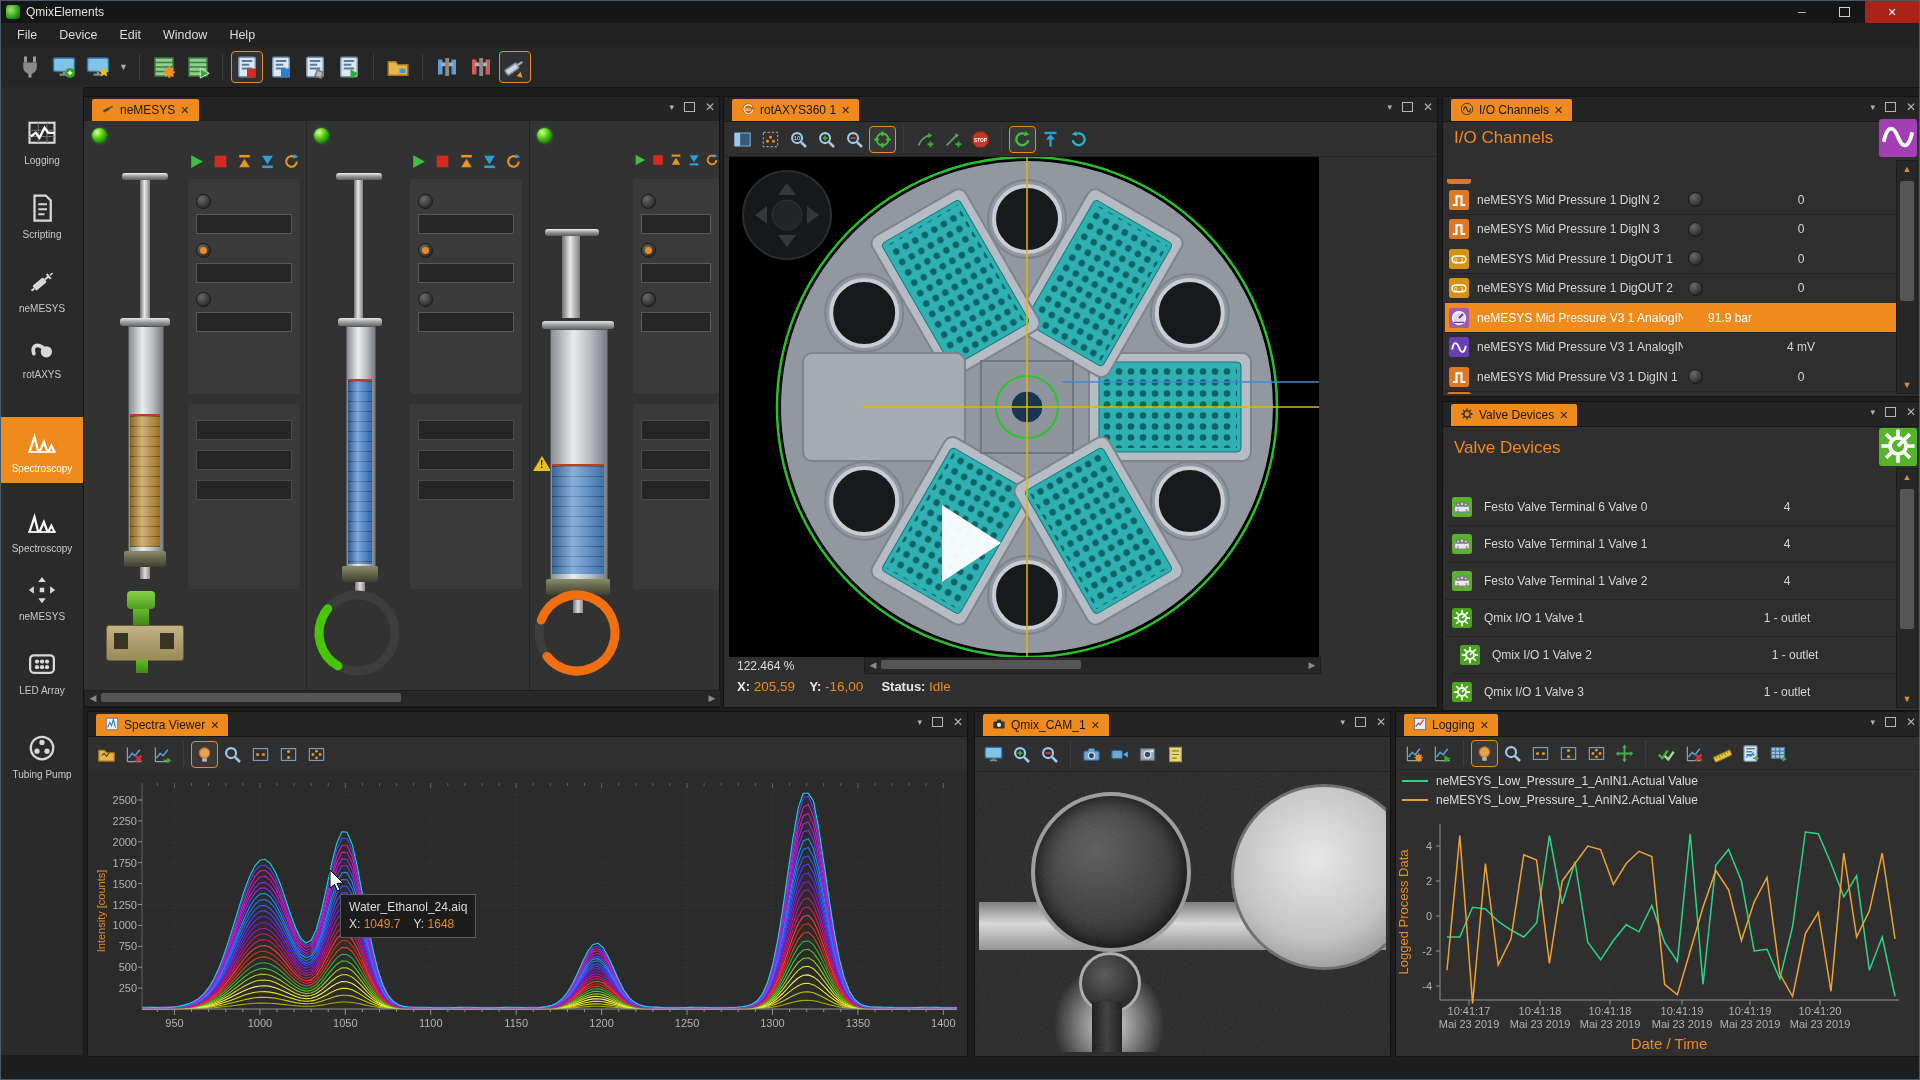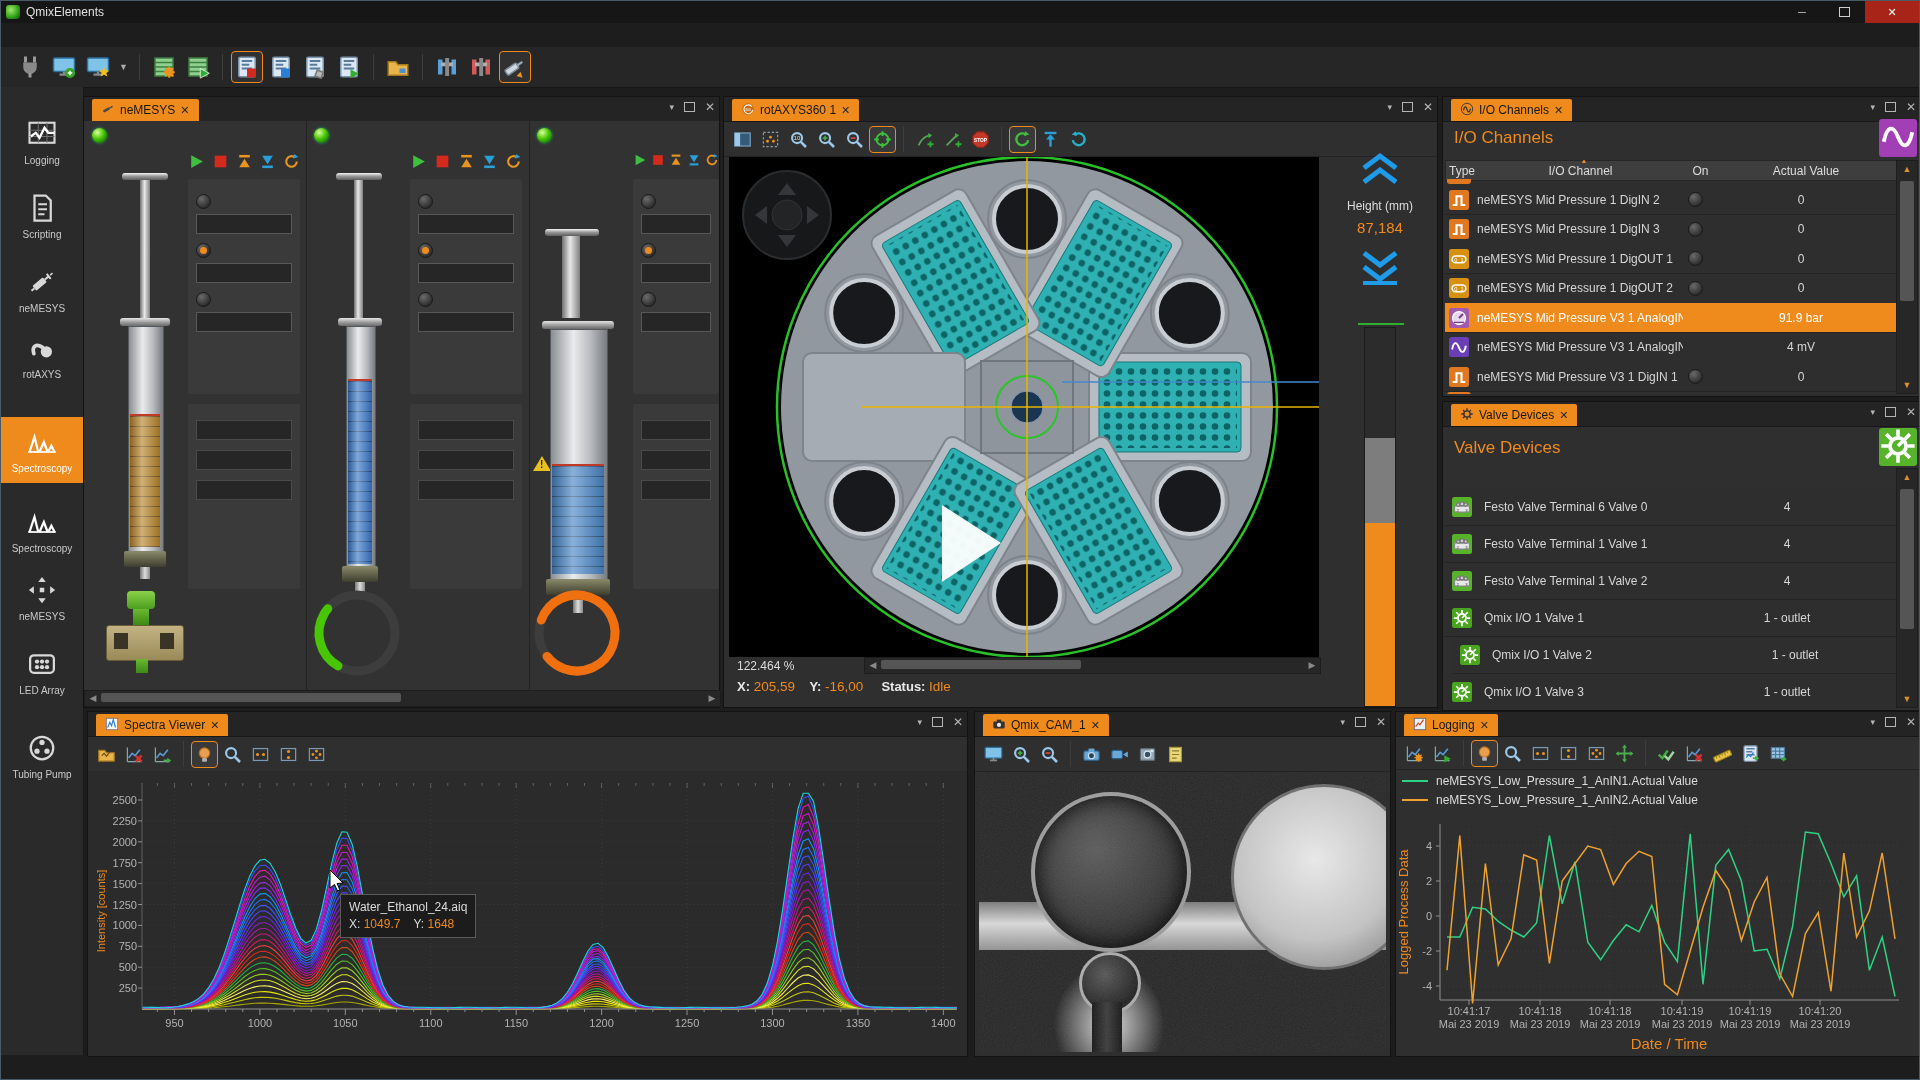--- a/index.html
+++ b/index.html
@@ -113,20 +113,27 @@
     <span class="titletext">QmixElements</span>
     <div class="winctl">
       <span class="wbtn">─</span>
       <span class="wbtn">
           <span class="ic-restore"></span>
         </span>
       <span class="wbtn close">✕</span>
     </div>
   </div>
 
+  <div class="menubar" id="menubar">
+      <span class="menu-item">File</span>
+      <span class="menu-item">Device</span>
+      <span class="menu-item">Edit</span>
+      <span class="menu-item">Window</span>
+      <span class="menu-item">Help</span>
+    </div>
 
   <div class="toolbar">
       <span class="ti">
         <svg viewBox="0 0 16 16" width="100%" height="100%">
           <path d="M5 1v4M11 1v4" stroke="#9a9a9a" stroke-width="2"></path>
           <path d="M3.5 5h9v3.2a4.5 4.5 0 0 1-9 0z" fill="#8a8a8a"></path>
           <path d="M8 12v3" stroke="#9a9a9a" stroke-width="2"></path>
         </svg>
       </span>
       <span class="ti">
@@ -670,38 +677,20 @@
       <span class="sarrow gray" style="left:2px;width:12px;top:2px;">◀</span>
       <span class="sarrow gray" style="right:2px;width:12px;left:auto;top:2px;">▶</span>
       <div class="sthumb" style="left:16px;top:2px;height:9px;width:200px;"></div>
     </div>
     <div class="statusline" style="position:absolute;left:13px;top:582px;">
       <b>X:</b>&nbsp;<span class="hudval">205,59</span>&nbsp;&nbsp;&nbsp;
       <b>Y:</b>&nbsp;<span class="hudval">-16,00</span>&nbsp;&nbsp;&nbsp;&nbsp;
       <b>Status:</b>&nbsp;<span class="hudval">Idle</span>
     </div>
 
-    <div style="position:absolute;left:600px;top:40px;width:112px;height:560px;">
-      <div style="position:absolute;left:36px;top:15px;"><svg width="40" height="34" viewBox="0 0 40 34">
-            <path d="M4 16L20 4l16 12" stroke="#1e9be9" stroke-width="5" fill="none"></path>
-            <path d="M4 30L20 18l16 12" stroke="#1e9be9" stroke-width="5" fill="none"></path>
-          </svg></div>
-      <div style="position:absolute;left:0;top:62px;width:112px;text-align:center;" class="hudtext">Height (mm)</div>
-      <div style="position:absolute;left:0;top:82px;width:112px;text-align:center;font-size:15px;" class="hudval">87,184</div>
-      <div style="position:absolute;left:36px;top:112px;"><svg width="40" height="38" viewBox="0 0 40 38">
-            <path d="M4 4l16 12L36 4" stroke="#1e9be9" stroke-width="5" fill="none"></path>
-            <path d="M4 18l16 12 16-12" stroke="#1e9be9" stroke-width="5" fill="none"></path>
-            <path d="M3 34h34" stroke="#1e9be9" stroke-width="4"></path>
-          </svg></div>
-      <div style="position:absolute;left:34px;top:186px;width:46px;height:2px;background:#2fae2f;"></div>
-      <div style="position:absolute;left:40px;top:190px;width:30px;height:378px;background:#2c2c2c;border:1px solid #1c1c1c;">
-        <div style="position:absolute;left:0;top:110px;width:100%;height:85px;background:#7d7d7d;"></div>
-        <div style="position:absolute;left:0;top:195px;width:100%;bottom:0;background:#ef8a1d;"></div>
-      </div>
-    </div>
   </div>
 
   <div class="panel" style="left:1441px;top:95px;width:479px;height:301px;">
     <div class="tabbar">
       <div class="tab">
           <span><svg viewBox="0 0 16 16" width="100%" height="100%">
               <circle cx="8" cy="8" r="6.5" fill="none" stroke="#333"></circle>
               <path d="M4 9.5c1-5 3-5 4-1s3 4 4-1" stroke="#333" fill="none" stroke-width="1.4"></path>
             </svg></span>
           <span>I/O Channels</span>
@@ -713,26 +702,20 @@
           <span>✕</span>
         </div>
     </div>
     <div class="heading" style="position:absolute;left:11px;top:31px;font-size:17px;">I/O Channels</div>
     <div style="position:absolute;right:3px;top:22px;width:38px;height:38px;background:#a23fb5;border-radius:3px;display:flex;align-items:center;justify-content:center;">
         <span><svg viewBox="0 0 16 16" width="100%" height="100%">
             <path d="M2 10c1.5-7 4-7 6-2s4.5 5 6-2" stroke="#fff" fill="none" stroke-width="1.6"></path>
           </svg></span>
       </div>
     <div id="io-table" style="position:absolute;left:2px;top:63px;right:24px;bottom:2px;overflow:hidden;">
-        <div class="t-head" style="left:0;top:0;width:453px;height:19px;">
-          <span style="width:27px;padding-left:3px;box-sizing:border-box;">Type</span>
-          <span style="width:215px;text-align:center;position:relative;">I/O Channel<span style="position:absolute;top:-7px;left:50%;color:#ef8a1d;font-size:7px;">▲</span></span>
-          <span style="width:25px;text-align:center;">On</span>
-          <span style="width:186px;text-align:center;">Actual Value</span>
-        </div>
         <div style="position:absolute;left:2px;top:19px;width:24px;height:5px;background:#e07820;border-radius:0 0 3px 3px;"></div>
         <div class="t-row" style="left:0;top:25px;width:453px;height:29px;">
           <span class="cellicon" style="margin-left:2px;">
             <svg viewBox="0 0 16 16" width="100%" height="100%">
               <rect width="16" height="16" rx="2" fill="#e07820"></rect>
               <path d="M3 12h3V5h4v7h3" stroke="#fff" fill="none" stroke-width="1.7"></path>
             </svg>
           </span>
           <span style="width:212px;padding-left:6px;box-sizing:border-box;white-space:nowrap;overflow:hidden;">neMESYS Mid Pressure 1 DigIN 2</span>
           <span style="width:25px;display:flex;justify-content:center;">
@@ -787,21 +770,21 @@
           <span class="cellicon" style="margin-left:2px;">
             <svg viewBox="0 0 16 16" width="100%" height="100%">
               <rect width="16" height="16" rx="2" fill="#a05ab0"></rect>
               <circle cx="8" cy="8" r="5.2" fill="#e8d8ec" stroke="#fff"></circle>
               <path d="M8 8l3.2-3.2" stroke="#7a3a8a" stroke-width="1.6"></path>
               <path d="M4 11.5h8" stroke="#7a3a8a"></path>
             </svg>
           </span>
           <span style="width:212px;padding-left:6px;box-sizing:border-box;white-space:nowrap;overflow:hidden;">neMESYS Mid Pressure V3 1 AnalogIN 1</span>
           <span style="width:25px;display:flex;justify-content:center;"></span>
-          <span style="width:186px;text-align:center;">91.9 bar</span>
+          <span style="width:186px;text-align:left;">91.9 bar</span>
         </div>
         <div class="t-row" style="left:0;top:172.5px;width:453px;height:29px;">
           <span class="cellicon" style="margin-left:2px;">
             <svg viewBox="0 0 16 16" width="100%" height="100%">
               <rect width="16" height="16" rx="2" fill="#6a3fb5"></rect>
               <path d="M2.5 10c1.2-6.5 3.5-6.5 5.5-1.5s4.3 4.5 5.5-1.5" stroke="#fff" fill="none" stroke-width="1.5"></path>
             </svg>
           </span>
           <span style="width:212px;padding-left:6px;box-sizing:border-box;white-space:nowrap;overflow:hidden;">neMESYS Mid Pressure V3 1 AnalogIN 2</span>
           <span style="width:25px;display:flex;justify-content:center;"></span>

